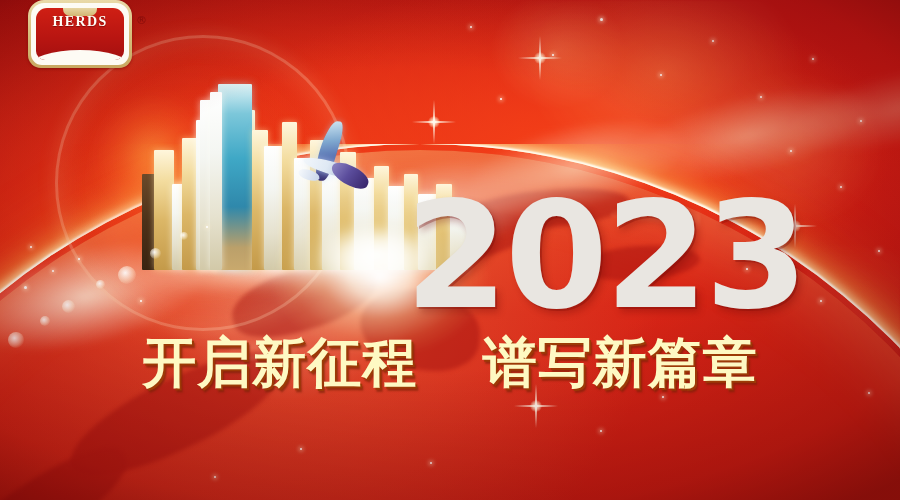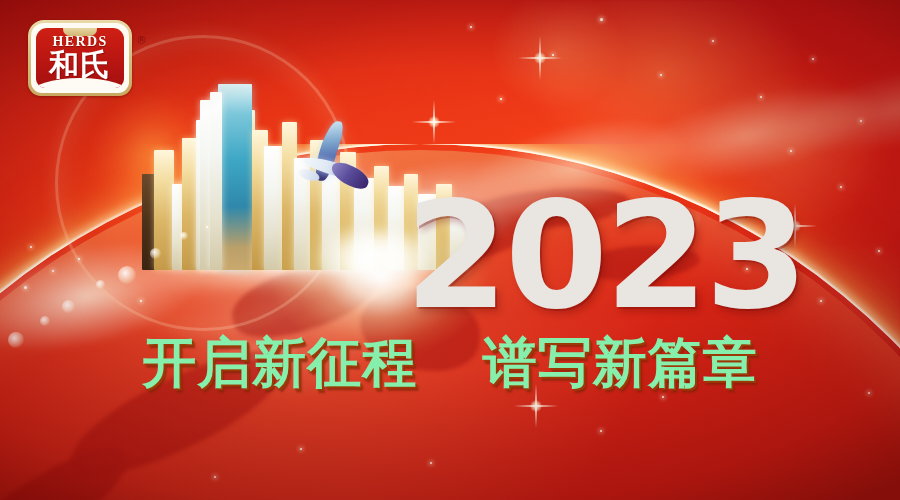--- a/index.html
+++ b/index.html
@@ -298,22 +298,22 @@
   .bokeh {
     position: absolute;
     border-radius: 50%;
     background: radial-gradient(circle at 40% 38%, rgba(255,255,255,0.92) 0%, rgba(255,248,226,0.38) 52%, rgba(255,240,205,0) 78%);
     filter: blur(0.6px);
   }
 
   
   .logo {
     position: absolute;
-    left: 28px; top: 20px;
-    width: 104px; height: 76px;
+    left: 28px; top: 0;
+    width: 104px; height: 68px;
   }
   .logo-frame {
     position: absolute; inset: 0;
     border-radius: 16px 16px 13px 13px;
     background: linear-gradient(180deg, #e9d9a8 0%, #d8bf7e 48%, #c8a861 100%);
     box-shadow: 0 1px 3px rgba(90,0,0,0.45);
   }
   .logo-frame2 {
     position: absolute; inset: 3px;
     border-radius: 13px 13px 11px 11px;
@@ -392,21 +392,21 @@
   
   .slogan {
     position: absolute;
     left: 0; right: 0;
     top: 332px;
     text-align: center;
     font-family: "DejaVu Sans", sans-serif;
     font-weight: bold;
     font-size: 54px;
     line-height: 62px;
-    color: #86efac;
+    color: #fef9c3;
     letter-spacing: 1px;
     white-space: nowrap;
     text-shadow:
       2px 2px 0 #9c3a06,
       3px 4px 2px rgba(120,34,6,0.65);
   }
   .slogan .gap { display: inline-block; width: 26px; }
 </style>
 </head>
 <body>
@@ -529,21 +529,20 @@
   </div>
 
   <div class="layer bg-vignette"></div>
 
   <div class="logo">
     <div class="logo-frame">
       <div class="logo-frame2">
         <div class="logo-inner">
           <div class="logo-tab"></div>
           <div class="logo-herds">HERDS</div>
-          <div class="logo-cn">和氏</div>
           <div class="logo-wave"></div>
         </div>
       </div>
     </div>
     <div class="logo-reg">®</div>
   </div>
 
   <div class="year">2023</div>
 
   <div class="slogan">

